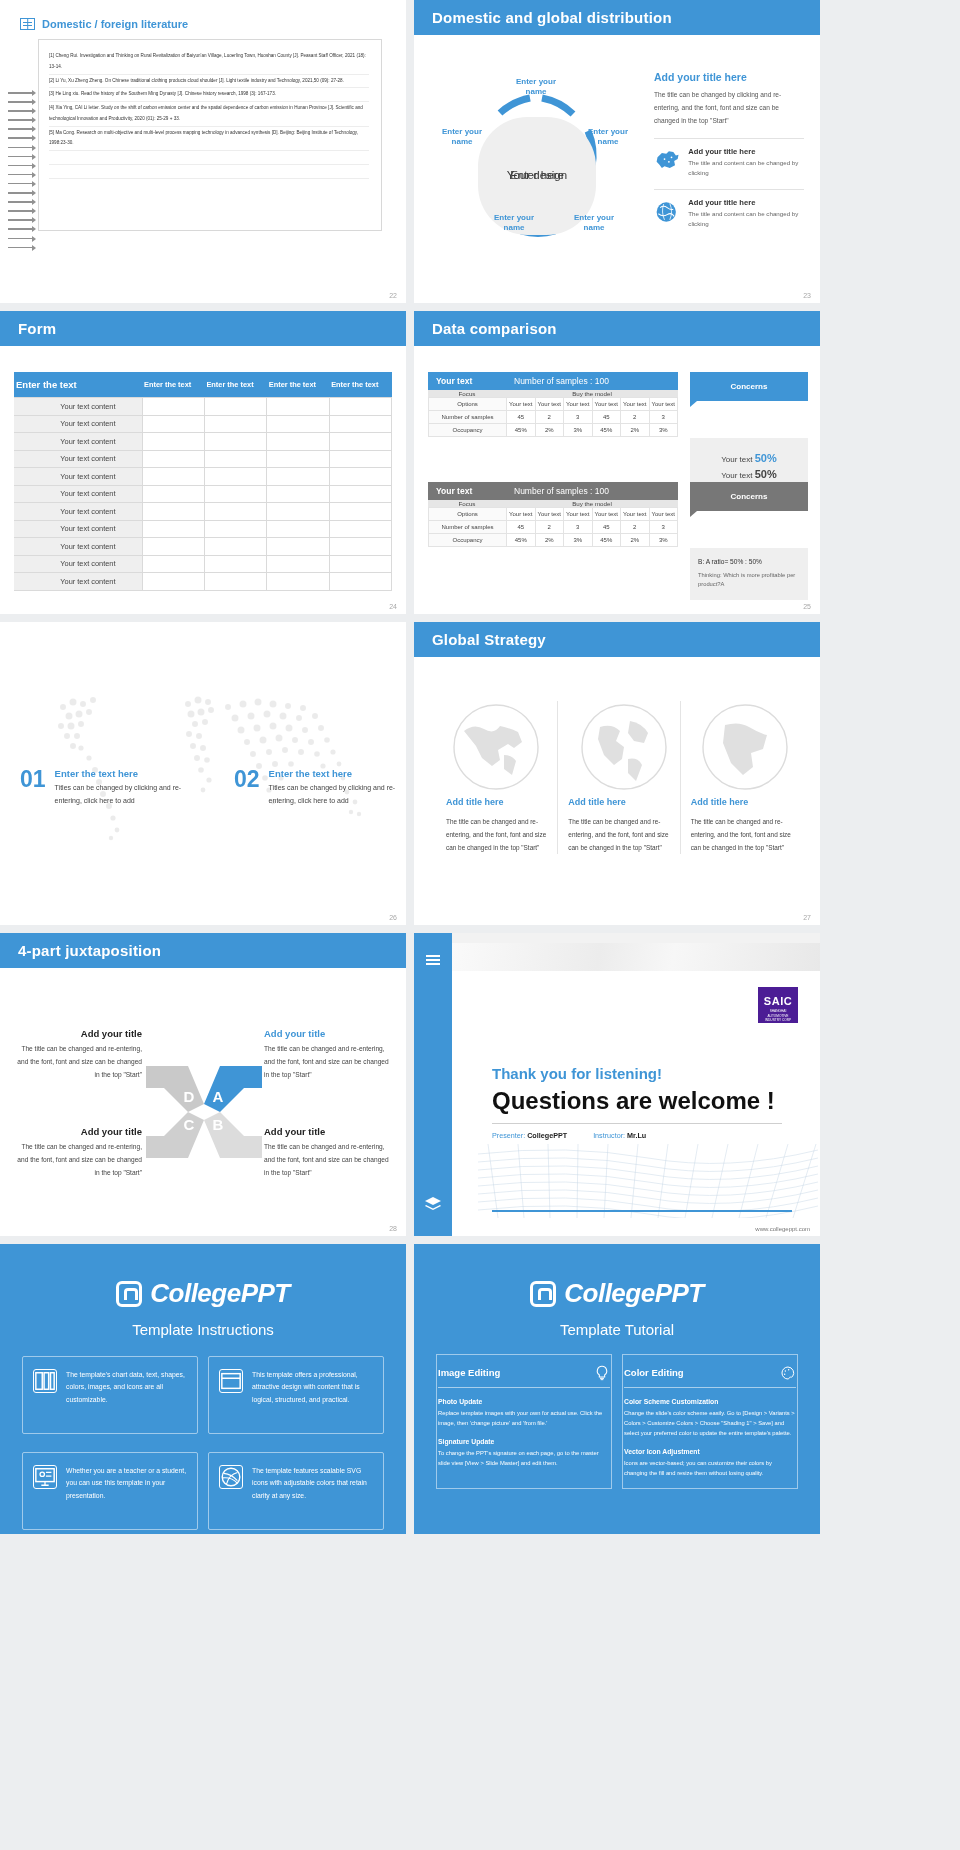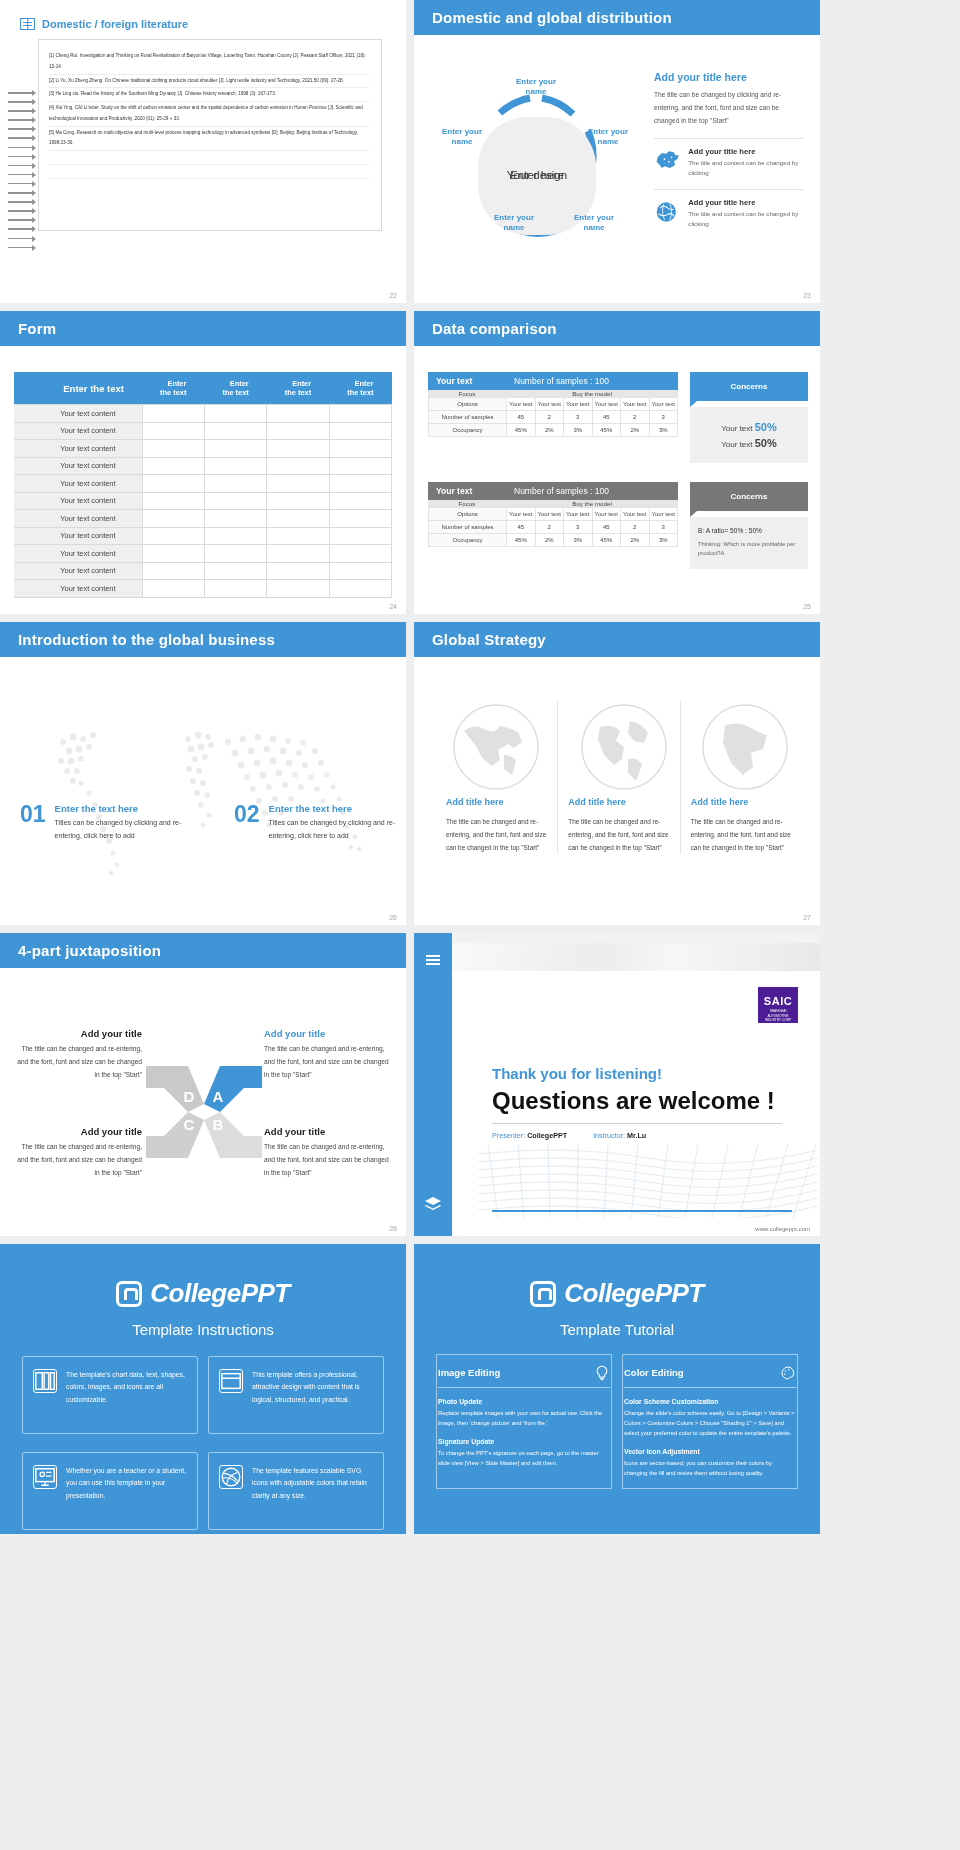--- a/index.html
+++ b/index.html
@@ -80,21 +80,21 @@
   .s23 .right p { margin:0; font-size:6.6px; color:#555; line-height:1.95;}
   .s23 .item { display:flex; gap:8px; border-top:1px solid #e2e2e2; padding-top:8px; margin-top:10px; align-items:flex-start;}
   .s23 .item .t { font-size:7.6px; font-weight:bold; color:#333; }
   .s23 .item .d { font-size:6.2px; color:#666; line-height:1.7; margin-top:2px;}
 
   
   .s24 { height: 303px; }
   table.form { width:378px; margin:26px 0 0 14px; border-collapse:collapse; table-layout:fixed;}
   table.form th {
     background:#3f95d6; color:#fff; font-size:7.4px; font-weight:bold;
-    padding:7px 18px; text-align:right;
+    padding:7px 2px; text-align:left;
   }
   table.form th.first { font-size:9.5px; width:128px; }
   table.form td { border:1px solid #dadada; height:17.5px; }
   table.form td.first {
     background:#efefef; text-align:right; padding-right:26px;
     font-size:7.4px; color:#444; border-left:none;
   }
 
   
   .s25 { height: 303px; }
@@ -109,21 +109,21 @@
   .dc table td { border:1px solid #e3e3e3; text-align:center; font-size:6px; color:#444; padding:3px 0; }
   .dc table td.lab { width:78px; background:#fafafa;}
   .dc .focus { background:#e6e6e6; font-size:6.2px; color:#444; display:flex; }
   .dc .focus .a{ width:78px; text-align:center;}
   .dc .focus .b{ flex:1; text-align:center;}
   .cbox { position:absolute; left:276px; width:118px; }
   .cbox .cap { color:#fff; font-size:8px; font-weight:bold; text-align:center; padding:10px 0;}
   .cbox .cap.blue{background:#3f95d6;} .cbox .cap.gray{background:#777;}
   .cbox .tail { width:0;height:0;border-top:6px solid #3f95d6;border-right:7px solid transparent; }
   .cbox .tail.gray2{border-top-color:#777;}
-  .cbox .cont { background:#efefef; padding:10px 8px; min-height:52px; }
+  .cbox .cont { background:#efefef; padding:10px 8px; min-height:52px;margin-top:31px; }
   .cbox .l1 { font-size:8px; color:#444; text-align:center; margin:4px 0;}
   .cbox .l1 b { font-size:11px; }
   .cbox .blue50 { color:#3f95d6; }
   .cbox .p1 { font-size:6.6px; color:#333; margin:0 0 6px; }
   .cbox .p2 { font-size:5.8px; color:#666; line-height:1.6; margin:0;}
 
   
   .s26 { height: 303px; }
   .mapbg { position:absolute; left:0; top:30px; width:100%; height:230px; opacity:.55;}
   .numrow { position:absolute; top:146px; left:20px; display:flex; gap:42px;}
@@ -499,21 +499,20 @@
         <div class="cont">
           <p class="p1">B: A ratio= 50% : 50%</p>
           <p class="p2">Thinking: Which is more profitable per product?A</p>
         </div>
       </div>
     </div>
     <div class="pg">25</div>
   </div>
 
   <div class="slide s26">
-    <div class="hdr">Introduction to the global business</div>
     <div class="body">
       <svg class="mapbg" viewBox="0 0 400 230">
         <g fill="#dcdcdc">
           <circle cx="60" cy="55" r="3"></circle>
             <circle cx="70" cy="50" r="3.5"></circle>
             <circle cx="80" cy="52" r="3"></circle>
           <circle cx="90" cy="48" r="3"></circle>
             <circle cx="66" cy="64" r="3.5"></circle>
             <circle cx="76" cy="62" r="3.5"></circle>
           <circle cx="86" cy="60" r="3"></circle>

